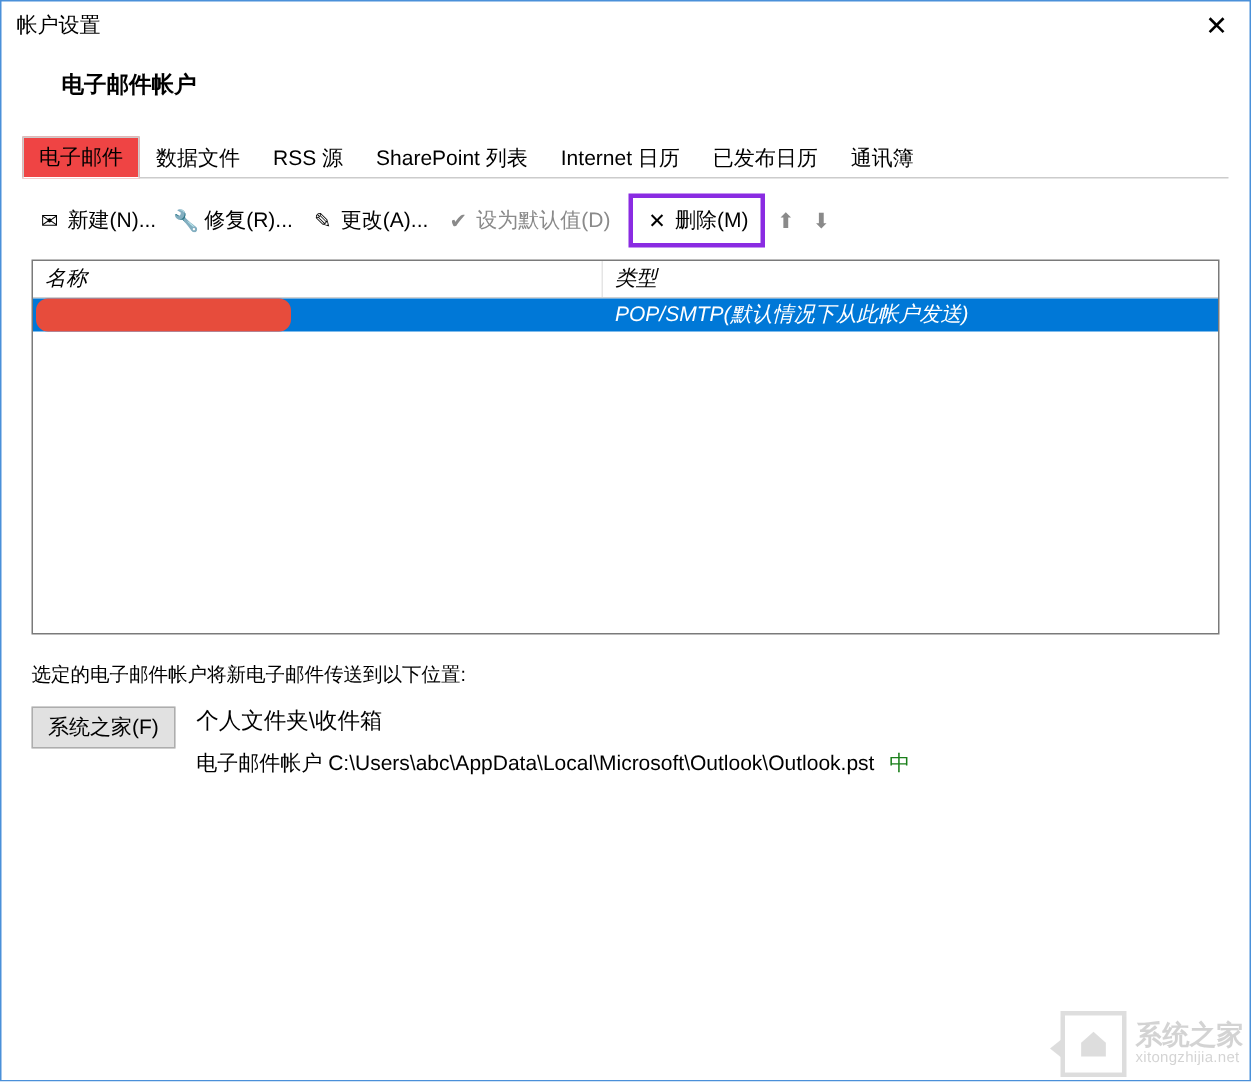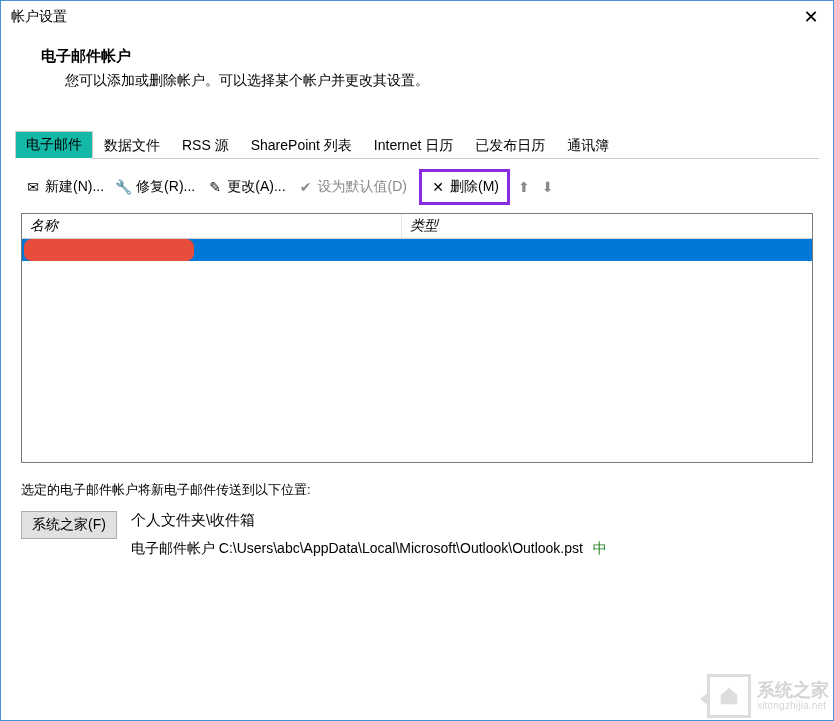--- a/index.html
+++ b/index.html
@@ -53,21 +53,21 @@
   padding: 4px 10px 4px 10px;
   border: 1px solid transparent;
   border-bottom: none;
   font-size: 14px;
   cursor: pointer;
   position: relative;
   top: 1px;
 }
 .tab.active {
   border-color: #ccc;
-  background: #14b8a6;
+  background: #ef4444;
   border-bottom: 1px solid #fff;
 }
 .toolbar {
   display: flex;
   align-items: center;
   gap: 4px;
   padding: 10px 6px 8px 6px;
   font-size: 14px;
 }
 .tool-btn {
@@ -176,21 +176,20 @@
 
 <div class="window">
 
   <div class="titlebar">
     <span>帐户设置</span>
     <span class="close-btn">✕</span>
   </div>
 
   <div class="header-block">
     <div class="header-title">电子邮件帐户</div>
-    <div class="header-desc">您可以添加或删除帐户。可以选择某个帐户并更改其设置。</div>
   </div>
 
   <div class="content-area">
 
     <div class="tabstrip">
       <div class="tab active">电子邮件</div>
       <div class="tab">数据文件</div>
       <div class="tab">RSS 源</div>
       <div class="tab">SharePoint 列表</div>
       <div class="tab">Internet 日历</div>
@@ -225,20 +224,21 @@
 
     <div class="table-box">
       <div class="table-head">
         <div class="th name">名称</div>
         <div class="th type">类型</div>
       </div>
       <div class="row">
         <div class="cell-name">
           <div class="redacted"></div>
         </div>
+        <div class="cell-type">POP/SMTP(默认情况下从此帐户发送)</div>
       </div>
     </div>
 
     <div class="delivery-block">
       <div class="delivery-line">选定的电子邮件帐户将新电子邮件传送到以下位置:</div>
       <div class="delivery-row">
         <button class="change-folder-btn">系统之家(F)</button>
         <div class="folder-info">
           <div class="folder-title">个人文件夹\收件箱</div>
           <div class="folder-path">

